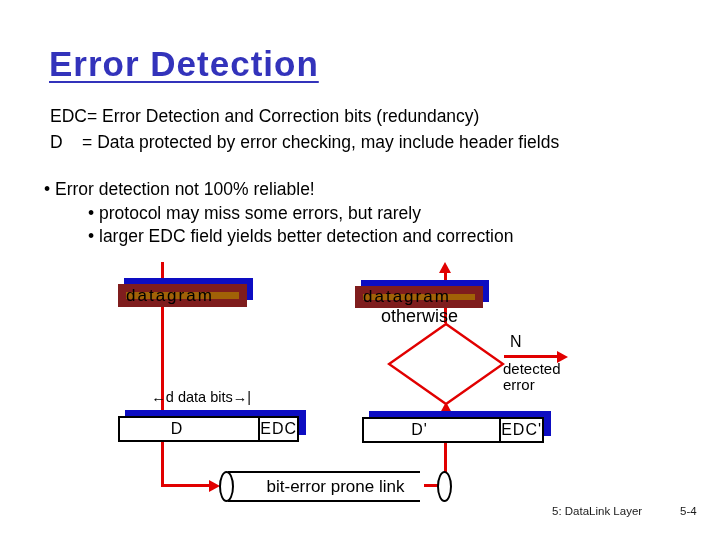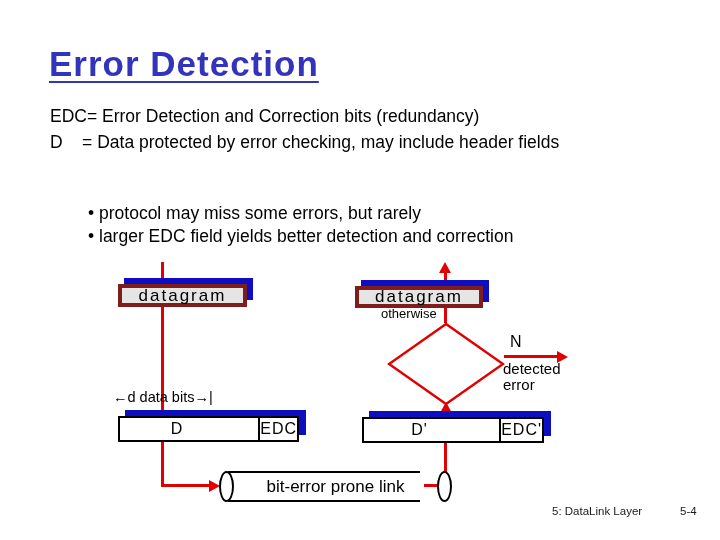--- a/index.html
+++ b/index.html
@@ -43,26 +43,25 @@
   .arrow { position: absolute; width: 0; height: 0; z-index: 1; }
   .arrow-up    { border-left: 6px solid transparent; border-right: 6px solid transparent; border-bottom: 11px solid #e10000; }
   .arrow-right { border-top: 6px solid transparent; border-bottom: 6px solid transparent; border-left: 11px solid #e10000; }
   .shadow {
     position: absolute;
     background: #0d0dc2;
     z-index: 2;
   }
   .box {
     position: absolute;
-    background: #e5e5e5;
-    border: 4px solid #7f1d1d;
+    background: #a16207;
+    border: 8px solid #7f1d1d;
     z-index: 3;
     display: flex;
     align-items: center;
-    justify-content: center;
     font-size: 17px;
     letter-spacing: 2px;
     color: #000;
   }
   .splitbox {
     position: absolute;
     background: #ffffff;
     border: 2px solid #000;
     z-index: 3;
     display: flex;
@@ -71,22 +70,22 @@
   .splitbox .cell {
     display: flex;
     align-items: center;
     justify-content: center;
     font-size: 16px;
     letter-spacing: 1px;
     height: 100%;
   }
   .splitbox .cell + .cell { border-left: 2px solid #000; margin-left: 24px; }
   .diag-label { position: absolute; z-index: 4; color: #000; }
-  #d-data-bits { left: 113px; top: 389px; width: 138px; text-align: left; font-size: 14.5px; }
-  #otherwise   { left: 381px; top: 306px; font-size: 13px; }
+  #d-data-bits { left: 113px; top: 389px; width: 138px; text-align: right; font-size: 14.5px; }
+  #otherwise   { left: 381px; top: 306px; font-size: 18px; }
   #n-label     { left: 510px; top: 333px; font-size: 16px; }
   #detected-error { left: 503px; top: 361px; font-size: 15px; line-height: 16px; }
   #diamond-svg { position: absolute; left: 387px; top: 322px; z-index: 3; }
   #diamond-text {
     position: absolute;
     left: 387px; top: 333px; width: 118px;
     z-index: 4;
     text-align: center;
     font-size: 13px;
     line-height: 15px;
@@ -119,20 +118,21 @@
 </head>
 <body>
 
 <div id="slide">
 
   <div class="title">Error Detection</div>
 
   <div class="defline" style="top:132px;">D    = Data protected by error checking, may include header fields</div>
   <div class="defline" style="top:106px;">EDC= Error Detection and Correction bits (redundancy)</div>
 
+  <div class="bullet" style="left:44px; top:179px;">• Error detection not 100% reliable!</div>
   <div class="bullet" style="left:88px; top:203px;">• protocol may miss some errors, but rarely</div>
   <div class="bullet" style="left:88px; top:226px;">• larger EDC field yields better detection and correction</div>
 
   <div class="redline" style="left:161px; top:262px; width:3px; height:225px;"></div>
 
   <div class="redline" style="left:161px; top:484px; width:49px; height:3px;"></div>
   <div class="arrow arrow-right" style="left:209px; top:480px;"></div>
 
   <div class="arrow arrow-up" style="left:439px; top:262px;"></div>
   <div class="redline" style="left:444px; top:271px; width:3px; height:52px;"></div>

